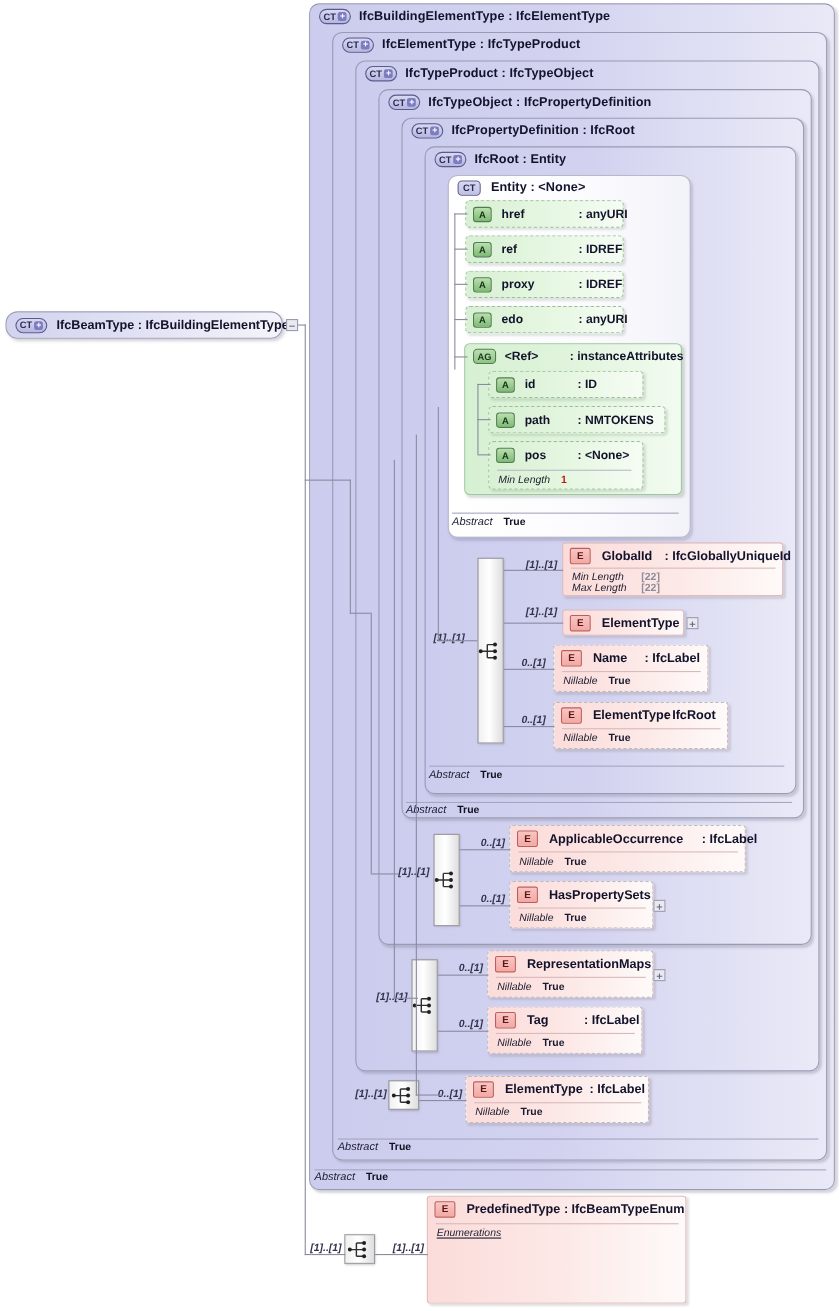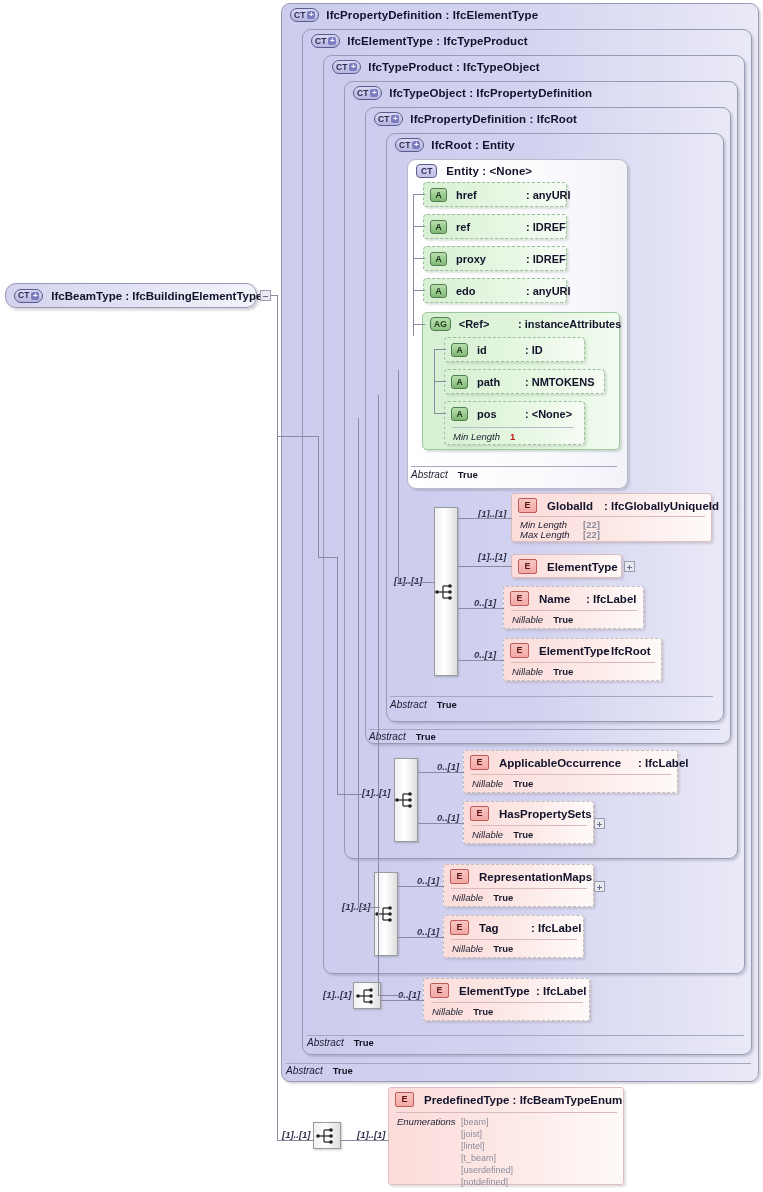--- a/index.html
+++ b/index.html
@@ -168,21 +168,21 @@
     border:1px solid #c05b5b;border-radius:2px;
     background:linear-gradient(to bottom,#f8c6c2,#f2a9a4);
     font-size:9px;font-weight:bold;color:#5c1414;line-height:1;
   }
   .el-name{font-size:11.5px;font-weight:bold;color:#12122b;margin-left:10px;}
   .el-type{font-size:11.5px;font-weight:bold;color:#12122b;position:absolute;}
   .el-rule{position:absolute;height:1px;background:#d9b9b9;}
 
   
   .enum-list{position:absolute;font-size:9px;color:#8c8c9c;line-height:12px;}
-  .enum-label{position:absolute;font-size:9.5px;font-style:italic;color:#1c1c30;}
+  .enum-label{position:absolute;font-size:9.5px;font-style:italic;color:#1c1c30;text-decoration:underline;}
 
   
   .seq{
     position:absolute;box-sizing:border-box;
     border:1px solid #9a9a9a;
     background:linear-gradient(to right,#f0f0f0 0%,#ffffff 45%,#dedede 100%);
     box-shadow:1px 1px 2px rgba(100,100,110,0.35);
   }
   .seq svg{position:absolute;left:50%;top:50%;transform:translate(-50%,-50%);}
 
@@ -226,21 +226,21 @@
   .lnv{width:1px;}
 </style>
 </head>
 <body>
 
 <div class="canvas">
 
   <div class="ct-box" style="left:281px; top:3px; width:478px; height:1079px;">
     <div class="ct-header">
       <span class="badge">CT<span class="plus">+</span></span>
-      <span class="ct-title">IfcPropertyDefinition : IfcElementType</span>
+      <span class="ct-title">IfcBuildingElementType : IfcElementType</span>
     </div>
   </div>
 
   <div class="ct-box" style="left:302px; top:29px; width:450px; height:1026px;">
     <div class="ct-header">
       <span class="badge">CT<span class="plus">+</span></span>
       <span class="ct-title">IfcElementType : IfcTypeProduct</span>
     </div>
   </div>
 
@@ -574,28 +574,20 @@
   <div class="card" style="left:282px; top:1129px;">[1]..[1]</div>
   <div class="card" style="left:357px; top:1129px;">[1]..[1]</div>
 
   <div class="el" style="left:388px; top:1087px; width:236px; height:98px;">
     <div class="el-header">
       <span class="badge-e">E</span>
       <span class="el-name">PredefinedType : IfcBeamTypeEnum</span>
     </div>
     <div class="el-rule" style="left:7px; top:24px; width:221px;"></div>
     <div class="enum-label" style="left:8px; top:28px;">Enumerations</div>
-    <div class="enum-list" style="left:72px; top:28px;">
-      <div>[beam]</div>
-      <div>[joist]</div>
-      <div>[lintel]</div>
-      <div>[t_beam]</div>
-      <div>[userdefined]</div>
-      <div>[notdefined]</div>
-    </div>
   </div>
 
   <div class="root-node" style="left:5px; top:283px; width:252px; height:25px;">
     <span class="badge">CT<span class="plus">+</span></span>
     <span class="root-title">IfcBeamType : IfcBuildingElementType</span>
   </div>
   <div class="minus-box" style="left:260px; top:290px;"></div>
 
   <div class="ln lnh" style="left:271px; top:295px; width:7px;"></div>
   <div class="ln lnv" style="left:277px; top:295px; height:846px;"></div>

